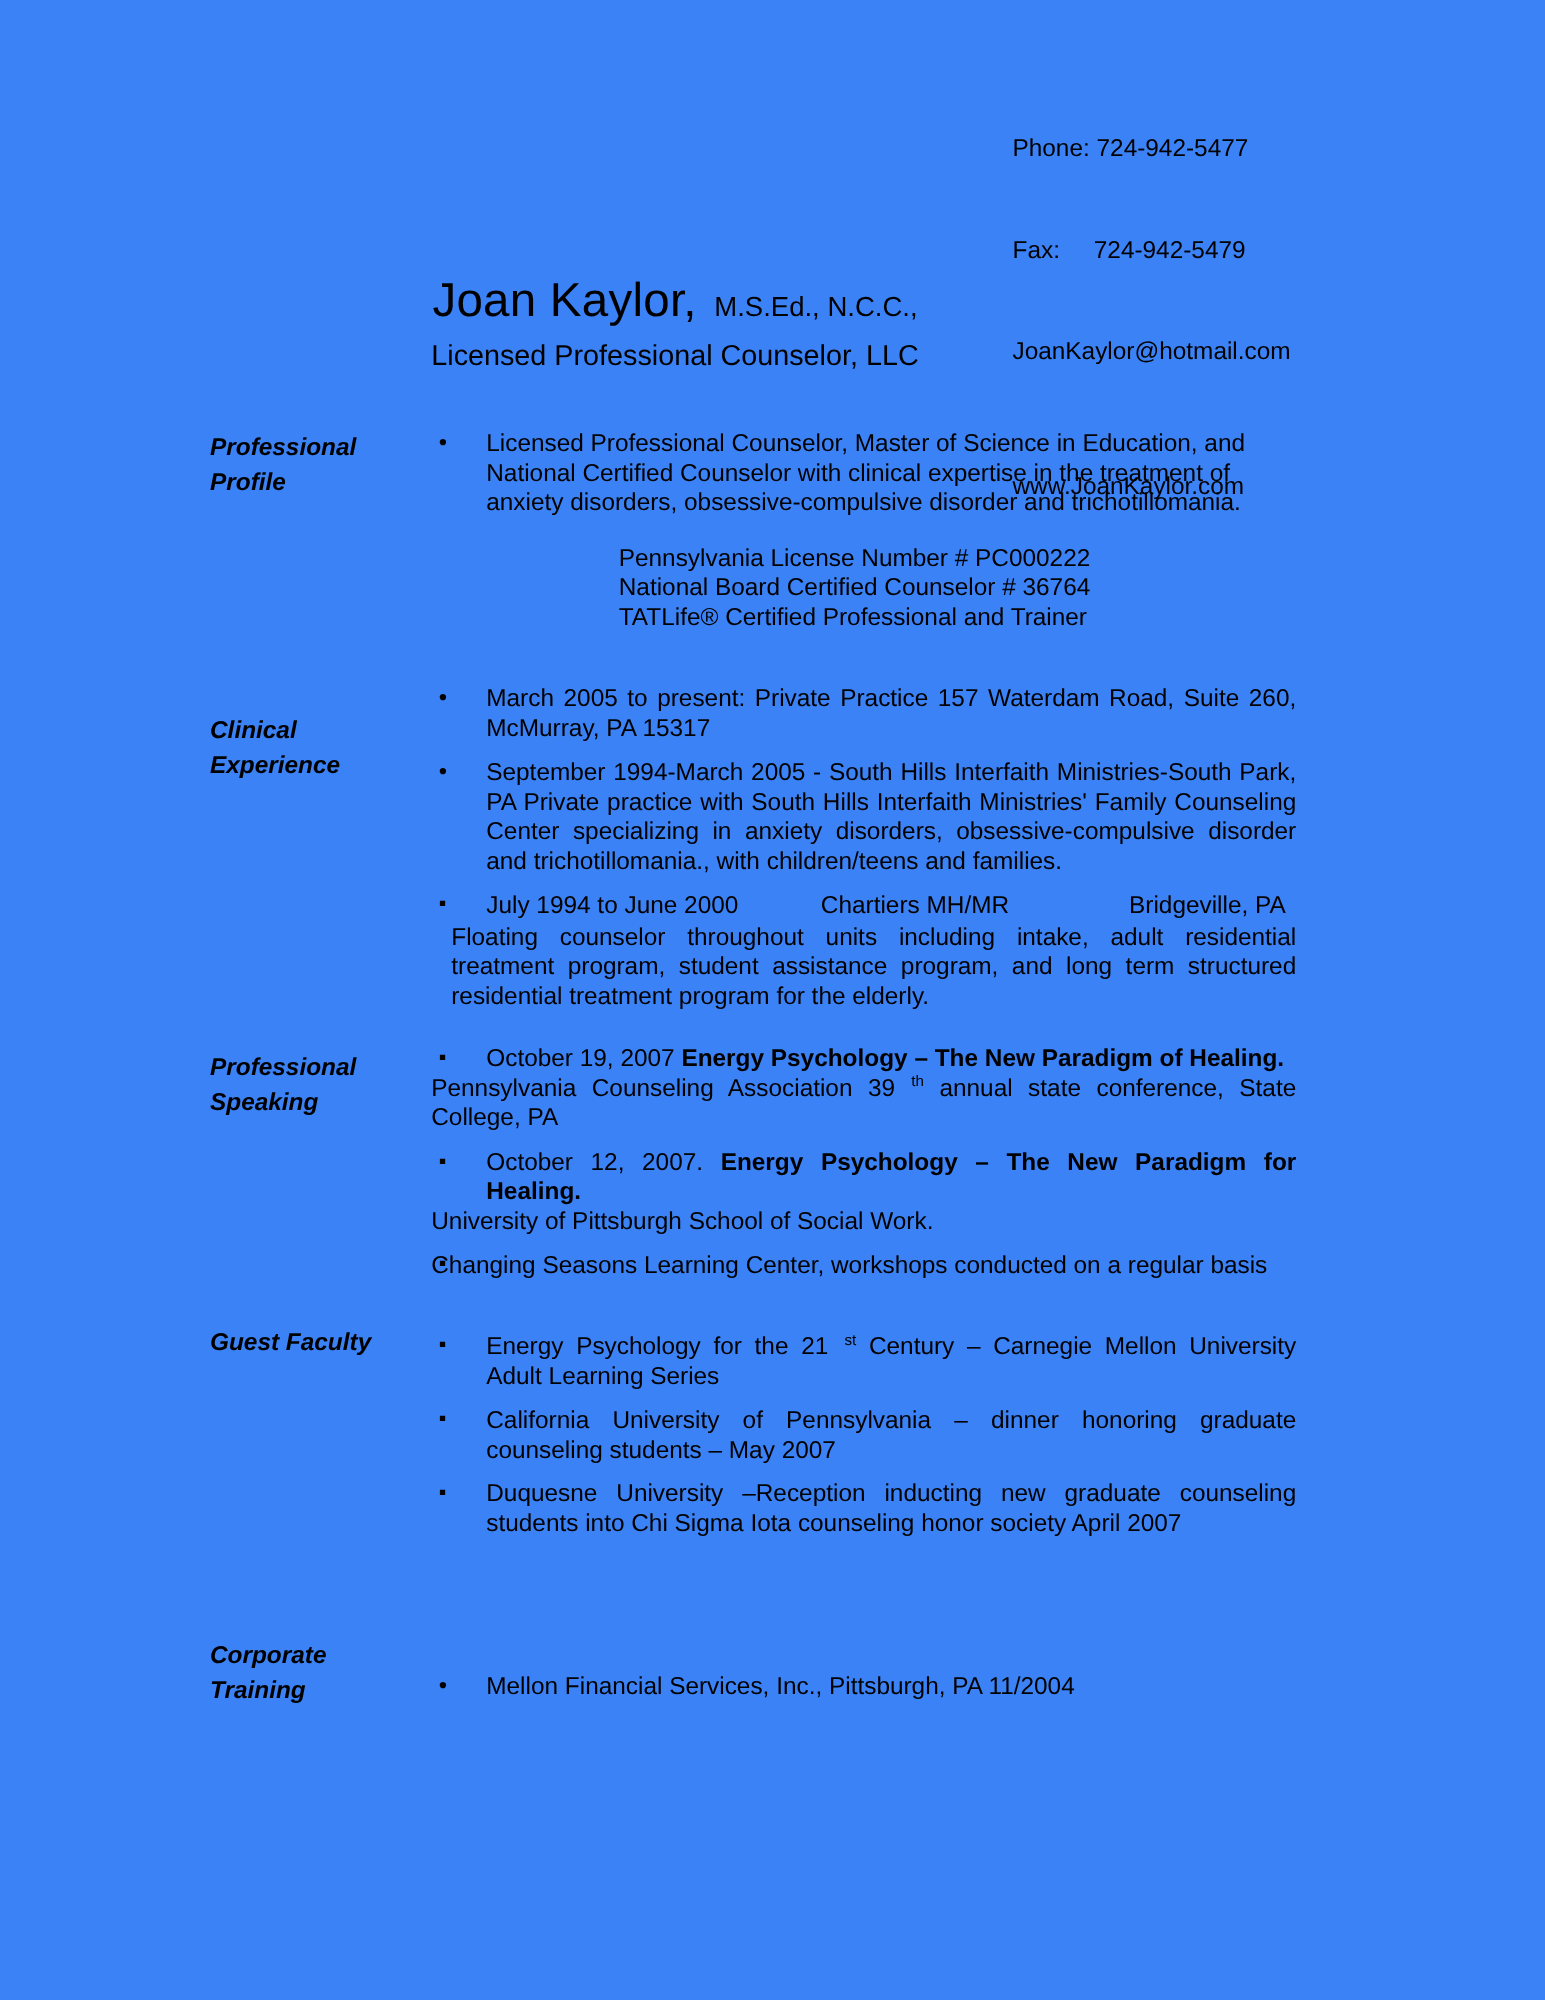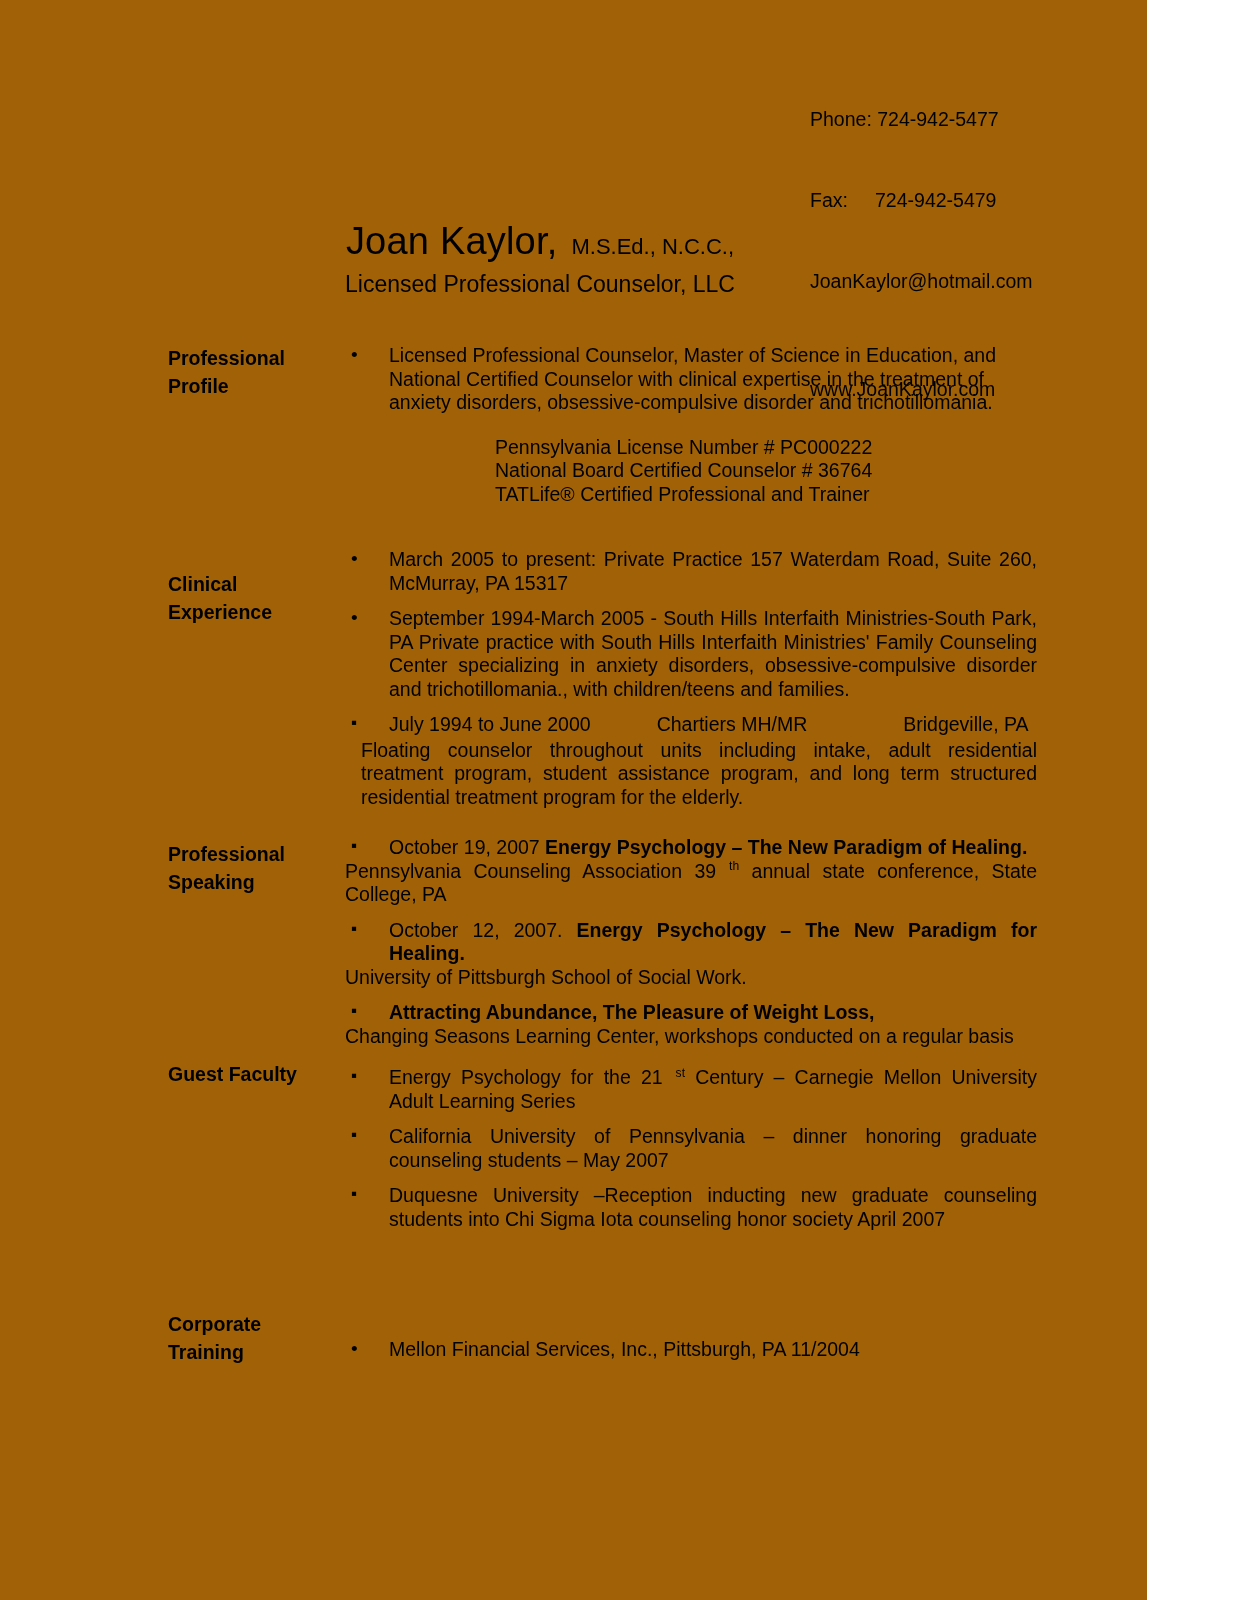--- a/index.html
+++ b/index.html
@@ -6,23 +6,23 @@
     margin: 0;
     padding: 0;
     background: #ffffff;
   }
   body {
     font-family: "Liberation Sans", sans-serif;
     color: #000000;
   }
   .page {
     position: relative;
-    width: 1147px;
+    width: 1236px;
     height: 1600px;
-    background: #a16207;
+    background: #3b82f6;
     overflow: hidden;
     box-sizing: border-box;
   }
 
   
   .contact {
     position: absolute;
     left: 810px;
     top: 52px;
     font-size: 19.5px;
@@ -63,20 +63,21 @@
     left: 0;
     width: 1236px;
   }
   .sec-label {
     position: absolute;
     left: 168px;
     width: 180px;
     font-weight: bold;
     font-size: 19.5px;
     line-height: 28px;
+    font-style: italic;
   }
   .sec-body {
     position: absolute;
     left: 345px;
     width: 692px;
     font-size: 19.5px;
     line-height: 23.5px;
   }
 
   ul.bl {
@@ -201,21 +202,20 @@
       <ul class="bl sq">
         <li>
           <span>October 19, 2007 </span><b>Energy Psychology – The New Paradigm of Healing.</b>
           <span class="hang"><span>Pennsylvania Counseling Association 39</span><sup>th</sup><span> annual state conference, State College, PA</span></span>
         </li>
         <li>
           <span>October 12, 2007. </span><b>Energy Psychology – The New Paradigm for Healing.</b>
           <span class="hang" style="text-align:left;">University of Pittsburgh School of Social Work.</span>
         </li>
         <li>
-          <b>Attracting Abundance, The Pleasure of Weight Loss,</b>
           <span class="hang" style="text-align:left;">Changing Seasons Learning Center, workshops conducted on a regular basis</span>
         </li>
       </ul>
     </div>
   </div>
 
   <div class="section" style="top:1058px;">
     <div class="sec-label" style="top:2px; width:200px;">
       <div>Guest Faculty</div>
     </div>

